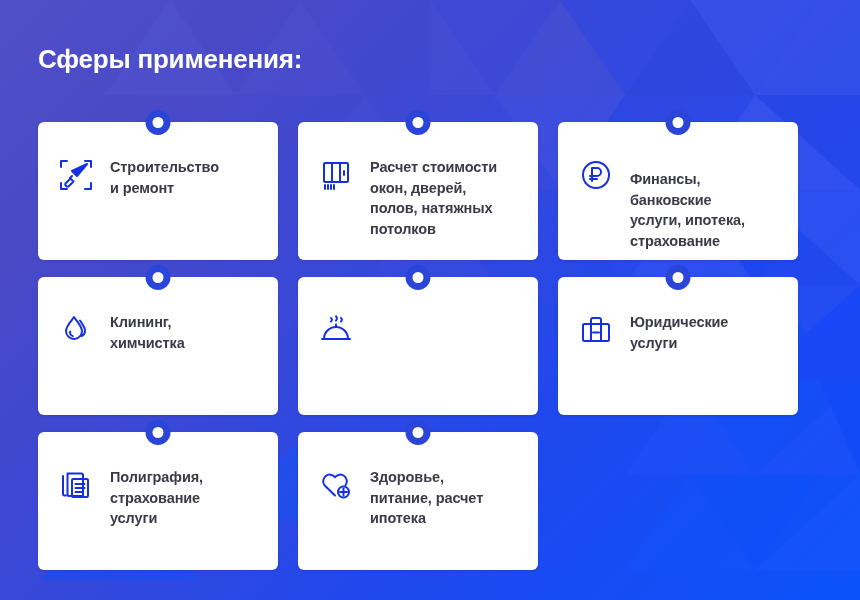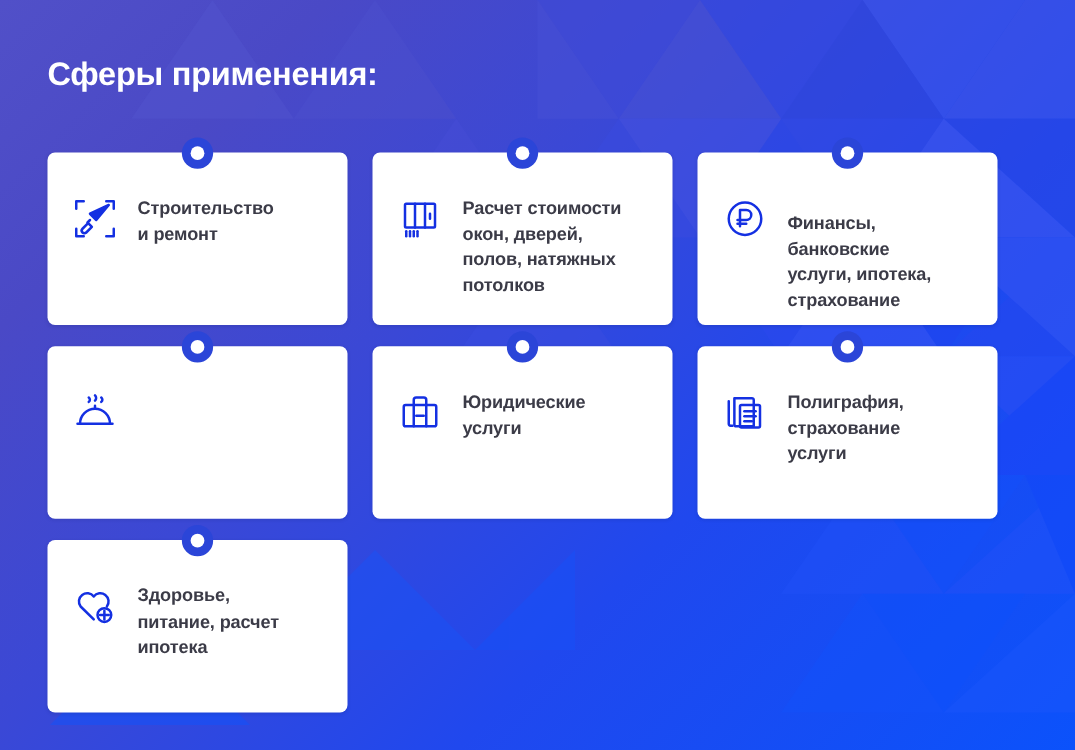--- a/index.html
+++ b/index.html
@@ -202,20 +202,34 @@
           <path d="M12 22h7"></path>
         </svg>
       </span>
       <p class="card-label" style="white-space: pre-line; margin-top: 12px;">Финансы,
 банковские
 услуги, ипотека,
 страхование</p>
     </div>
 
 
+    <div class="card">
+      <div class="card-badge">
+          <span class="dot"></span>
+        </div>
+      <span class="card-icon">
+        <svg viewBox="0 0 36 36" fill="none" stroke="currentColor" stroke-width="2" stroke-linecap="round" stroke-linejoin="round">
+          <path d="M16 5c-4 5.5-8 9.5-8 14a8 8 0 0 0 16 0c0-4.5-4-8.5-8-14z"></path>
+          <path d="M22 8.5c2.8 4 5 7 5 10.2a6 6 0 0 1-3.2 5.3"></path>
+          <path d="M12.2 19.5a4 4 0 0 0 2.6 4.6"></path>
+        </svg>
+      </span>
+      <p class="card-label" style="white-space: pre-line;">Клининг,
+химчистка</p>
+    </div>
 
     <div class="card">
       <div class="card-badge">
           <span class="dot"></span>
         </div>
       <span class="card-icon">
         <svg viewBox="0 0 36 36" fill="none" stroke="currentColor" stroke-width="2" stroke-linecap="round" stroke-linejoin="round">
           <path d="M4 27h28"></path>
           <path d="M6 27a12 12 0 0 1 24 0"></path>
           <path d="M18 15v-2.5"></path>

